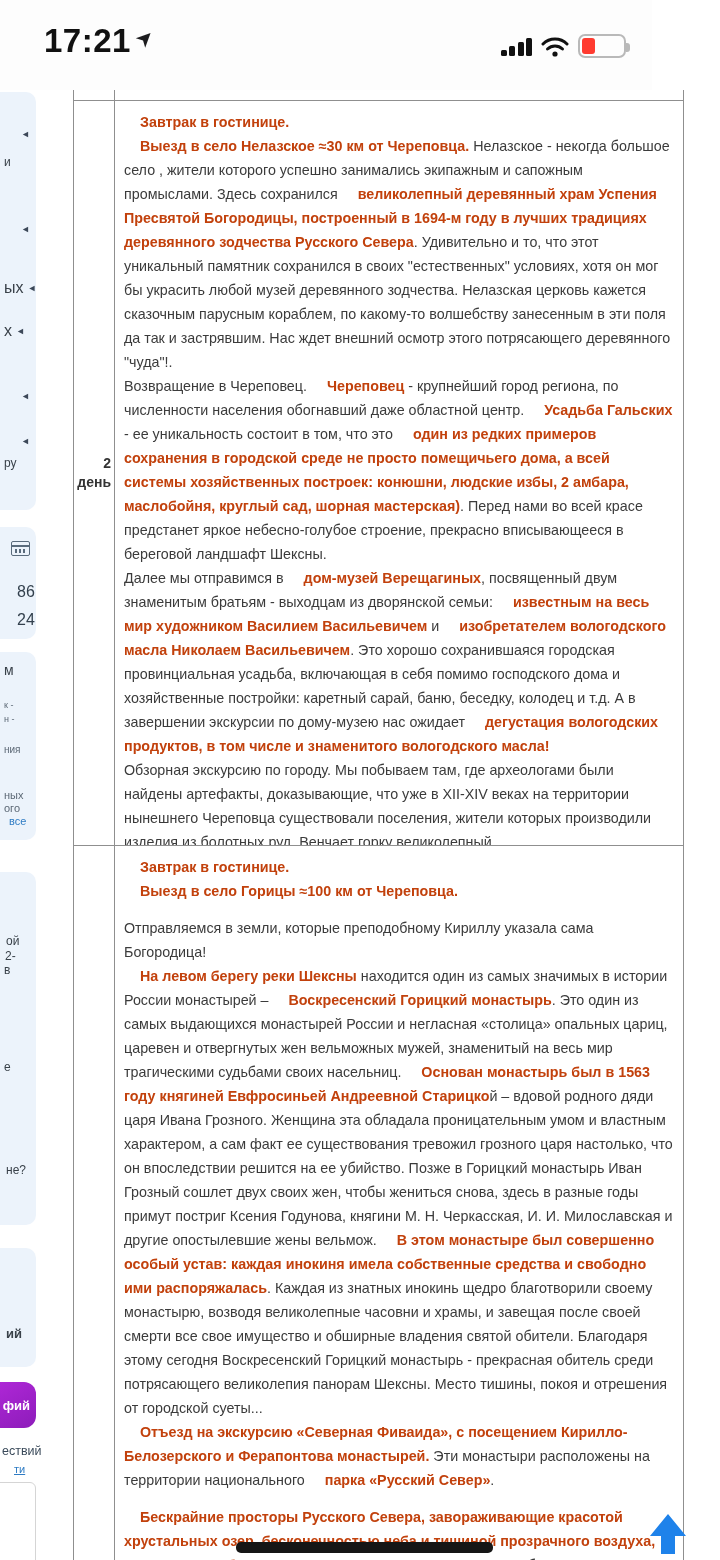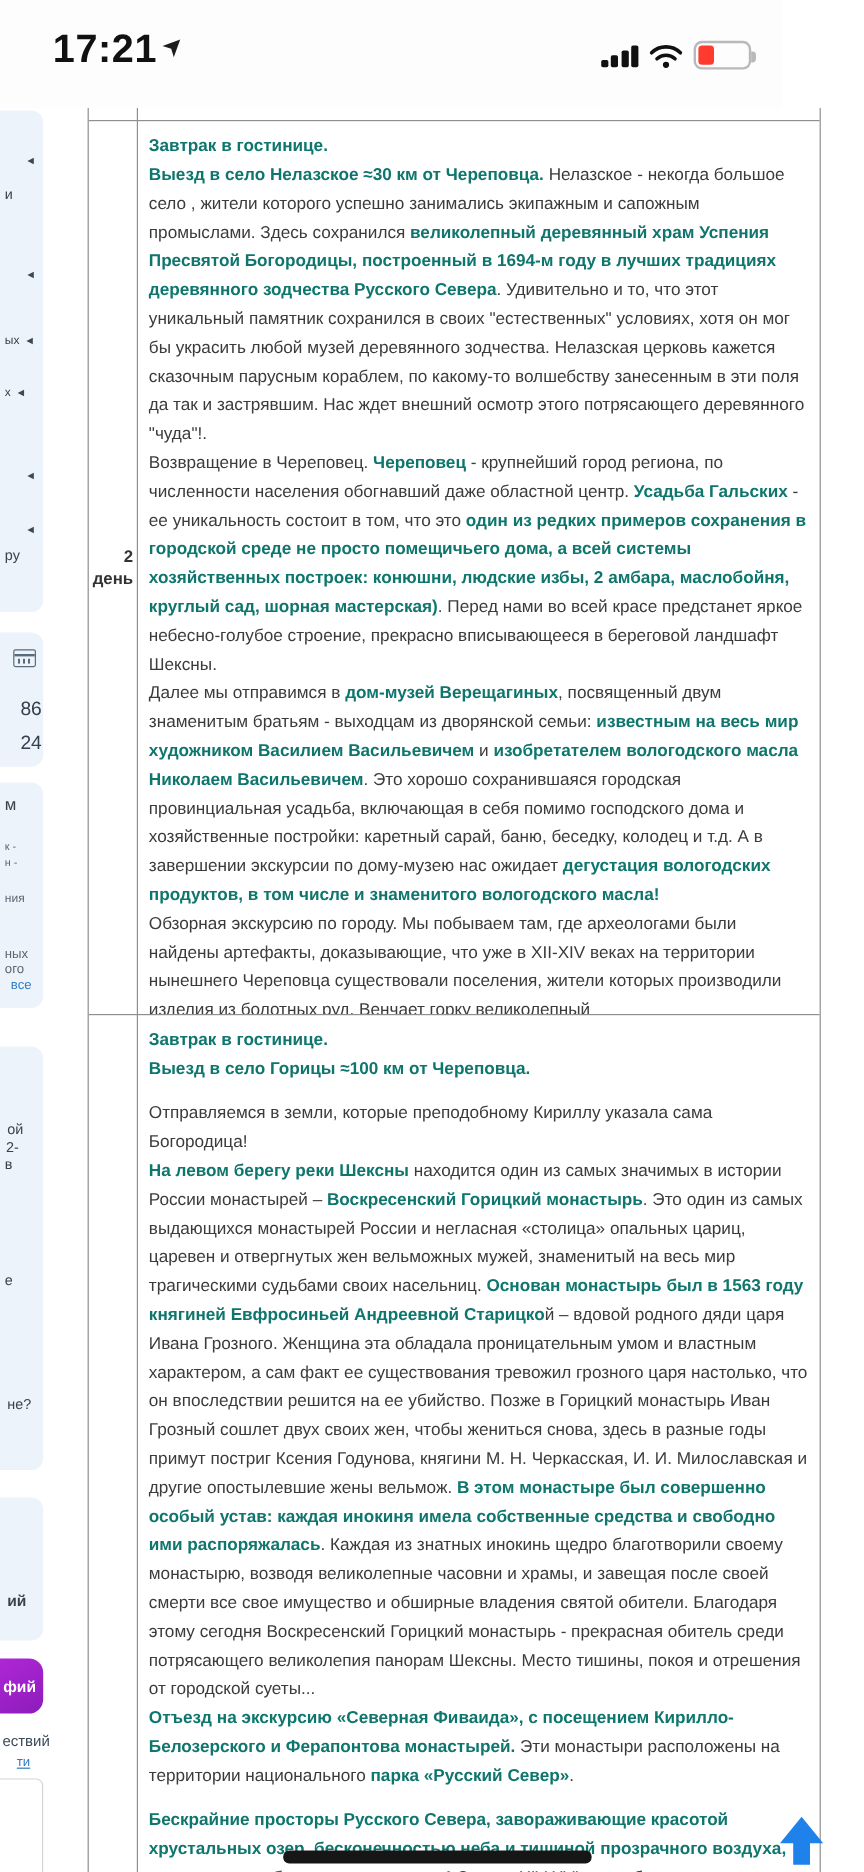--- a/index.html
+++ b/index.html
@@ -23,21 +23,21 @@
   .sbc2{top:527px;height:112px;}
   .sbc3{top:652px;height:188px;}
   .sbc4{top:872px;height:353px;}
   .sbc5{top:1248px;height:119px;}
   .sb-btn{position:absolute;left:0;top:1382px;width:36px;height:46px;border-radius:0 12px 12px 0;
           background:linear-gradient(150deg,#ae27d6 0%,#8d1cba 100%);display:flex;align-items:center;justify-content:flex-end;
           color:#fff;font-size:13px;font-weight:600;padding-right:6px;box-sizing:border-box;}
   .sb-frag{position:absolute;font-size:12px;color:#394149;}
   .nav-row{position:absolute;display:flex;align-items:center;gap:4px;}
   .chev{font-size:9px;color:#3c4858;line-height:1;}
-  .nav-lab{font-size:10px;color:#394149;}
+  .nav-lab{font-size:16px;color:#394149;}
   .cal-ico{position:absolute;left:11px;top:541px;width:19px;height:15px;border:1.5px solid #5a6b7c;border-radius:2px;box-sizing:border-box;}
   .cal-ico:before{content:"";position:absolute;left:0;right:0;top:3px;height:1.5px;background:#5a6b7c;}
   .cal-ico:after{content:"";position:absolute;left:3px;top:7px;width:10px;height:4px;
      background:repeating-linear-gradient(90deg,#5a6b7c 0 2px,transparent 2px 4px);}
   .sb-num{position:absolute;left:17px;font-size:16px;color:#33404d;}
   .tinyline{position:absolute;left:4px;font-size:9px;color:#5c6875;}
   .sb-link{position:absolute;font-size:11px;color:#2f7cc4;}
   .sb-caption{position:absolute;left:2px;top:1444px;font-size:12.5px;font-weight:500;color:#3a4a5a;}
   .sb-minilink{position:absolute;left:14px;top:1463px;font-size:11px;color:#2f7cc4;text-decoration:underline;}
   .sb-box{position:absolute;left:-12px;top:1482px;width:46px;height:92px;background:#fff;border:1px solid #d5d5d5;border-radius:6px;}
@@ -46,21 +46,21 @@
   .itable{position:absolute;left:73px;top:90px;width:611px;height:1470px;
           border-left:1px solid #8f8f8f;border-right:1px solid #8f8f8f;box-sizing:border-box;background:#fff;}
   .hline{position:absolute;left:0;width:100%;height:1px;background:#8f8f8f;}
   .vline-day{position:absolute;left:40px;top:0;bottom:0;width:1px;background:#8f8f8f;}
   .day-cell{position:absolute;left:0;width:40px;display:flex;align-items:center;justify-content:center;text-align:right;}
   .day-cell .lab{font-size:14px;font-weight:700;line-height:19px;width:34px;color:#333;}
   .cell{position:absolute;left:41px;width:569px;box-sizing:border-box;padding:10px 10px 0 9px;overflow:hidden;
         font-size:14.3px;line-height:24px;color:#3b3b3b;}
   .cell .para{margin:0;}
   .cell .para.gap{margin-top:13px;}
-  .cell span.b{font-weight:700;color:#0f766e;}
+  .cell span.b{font-weight:700;color:#c2410c;margin-left:16px;}
 
   
   .redact{position:absolute;left:236px;top:1542px;width:257px;height:11px;background:#161616;border-radius:5px;z-index:6;}
   .scrolltop{position:absolute;left:648px;top:1512px;width:40px;height:44px;z-index:7;cursor:pointer;}
 </style>
 </head>
 <body>
 
 <div id="page">
 

